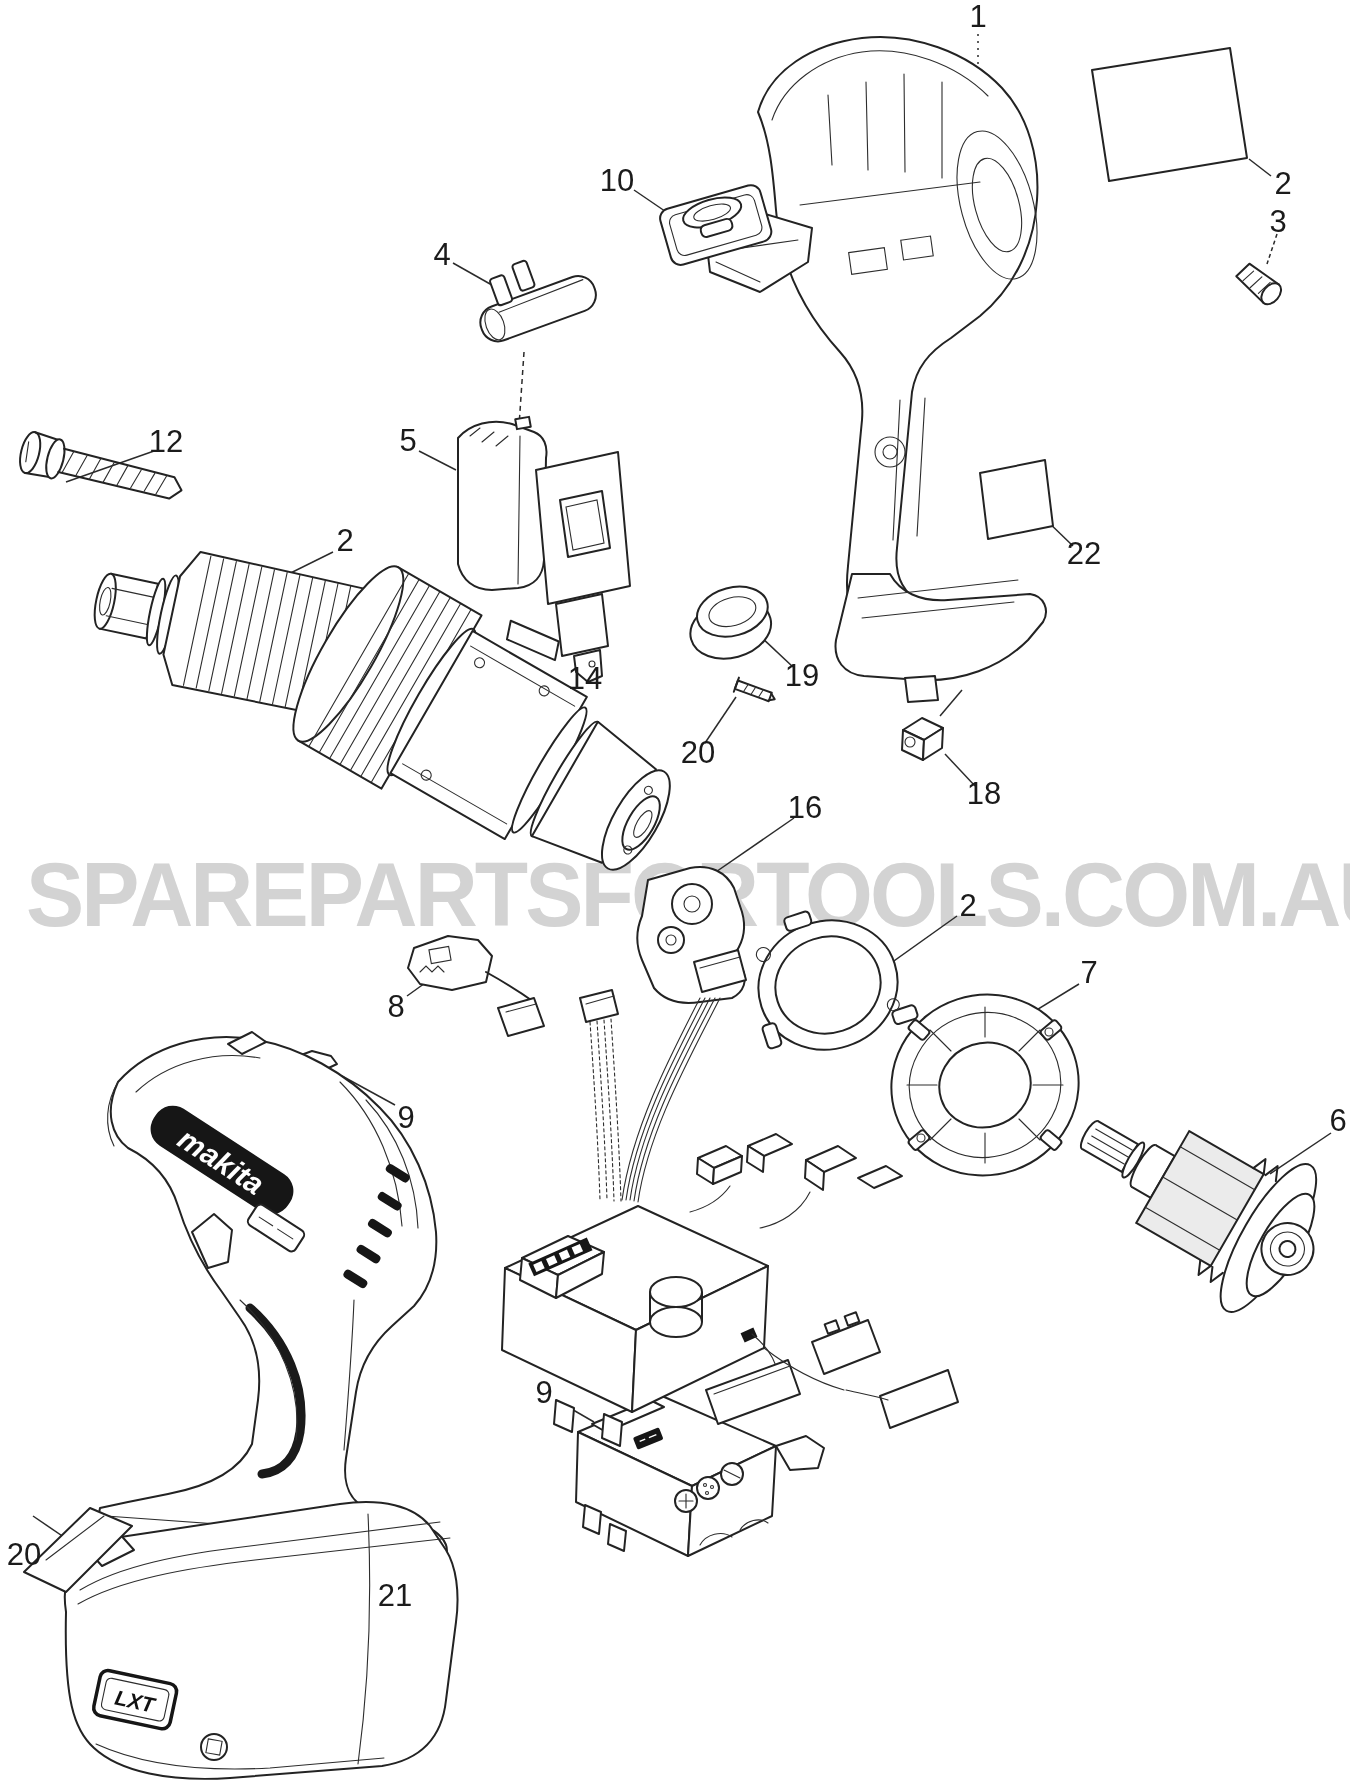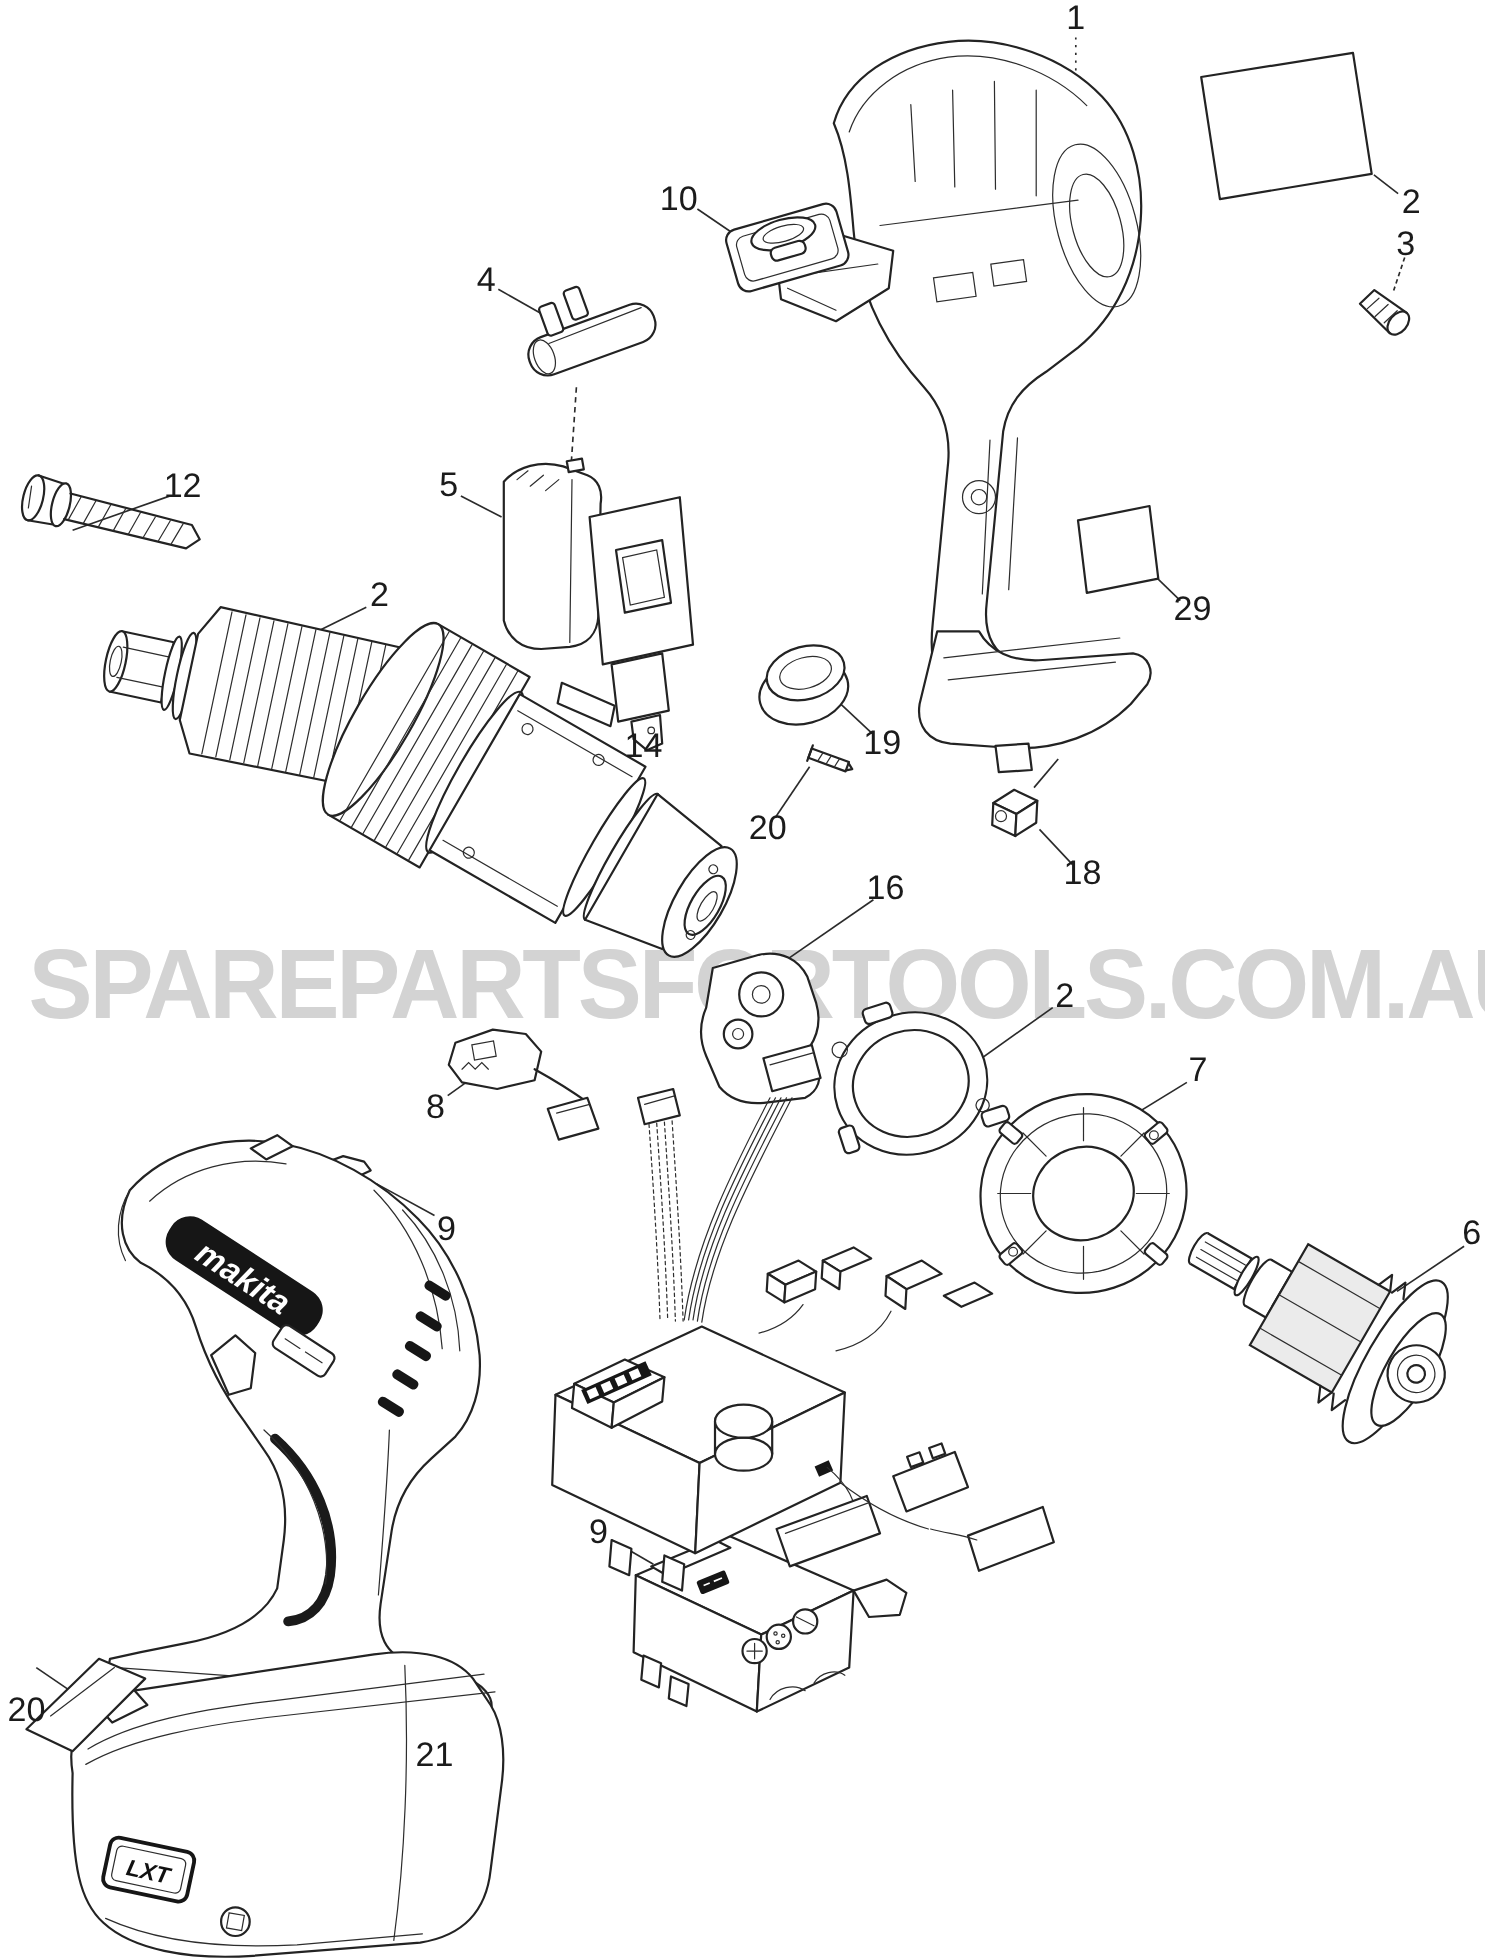--- a/index.html
+++ b/index.html
@@ -430,15 +430,15 @@
   <div class="callout" style="left:166px;top:441px">12</div>
   <div class="callout" style="left:345px;top:540px">2</div>
   <div class="callout" style="left:585px;top:678px">14</div>
   <div class="callout" style="left:698px;top:752px">20</div>
   <div class="callout" style="left:805px;top:807px">16</div>
   <div class="callout" style="left:968px;top:905px">2</div>
   <div class="callout" style="left:984px;top:793px">18</div>
   <div class="callout" style="left:802px;top:675px">19</div>
   <div class="callout" style="left:24px;top:1554px">20</div>
   <div class="callout" style="left:395px;top:1595px">21</div>
-  <div class="callout" style="left:1084px;top:553px">29</div>
+  <div class="callout" style="left:1084px;top:553px">22</div>
 
 </div>
 
 </body></html>

